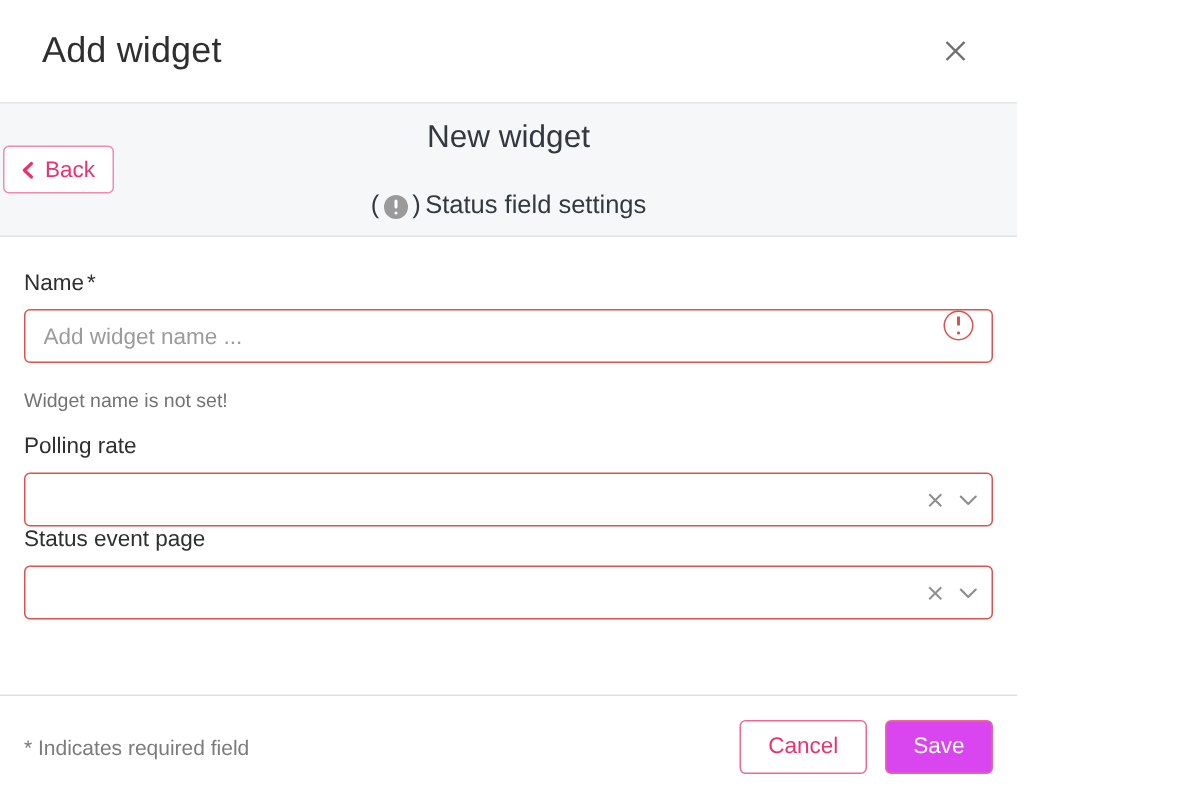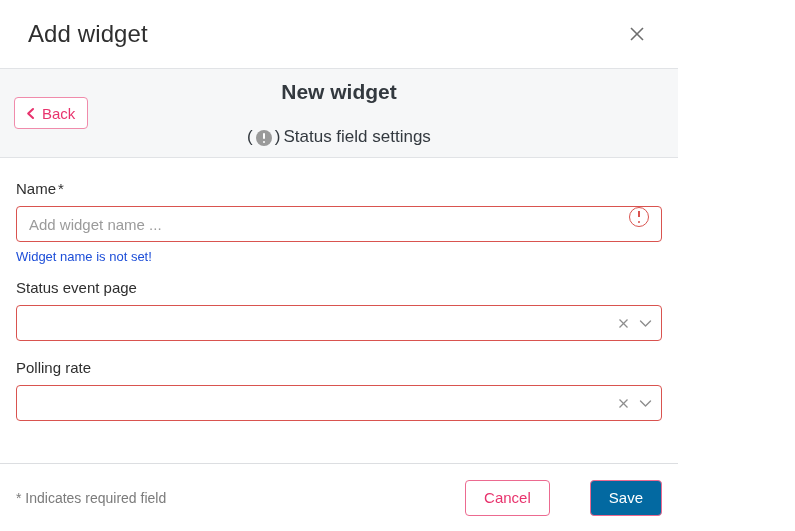--- a/index.html
+++ b/index.html
@@ -62,21 +62,21 @@
     border-bottom: 1px solid #e1e3e6;
     box-sizing: border-box;
     display: flex;
     flex-direction: column;
     align-items: center;
     justify-content: center;
   }
   .subheader-title {
     font-size: 21px;
     color: #33393f;
-    font-weight: 700;
+    font-weight: 400;
     line-height: 1.2;
     margin-bottom: 23px;
   }
   .subheader-sub {
     font-size: 17px;
     color: #33393f;
     display: flex;
     align-items: center;
     gap: 3px;
     line-height: 1.2;
@@ -109,21 +109,21 @@
     content: "";
     position: absolute;
     bottom: 3px;
     width: 2px;
     height: 2px;
     background: #ffffff;
     border-radius: 50%;
   }
   .back-btn {
     position: absolute;
-    left: 14px;
+    left: 2px;
     top: 50%;
     transform: translateY(-50%);
     display: inline-flex;
     align-items: center;
     gap: 6px;
     padding: 6px 12px 6px 10px;
     border: 1px solid #f08bab;
     border-radius: 4px;
     background: #ffffff;
     color: #e8336d;
@@ -196,23 +196,23 @@
     position: absolute;
     left: 50%;
     margin-left: -0.9px;
     bottom: 3px;
     width: 1.8px;
     height: 1.8px;
     background: #d9534f;
     border-radius: 50%;
   }
   .error-msg {
-    color: #1d4ed8;
+    color: #737373;
     font-size: 13px;
-    margin-top: 7px;
+    margin-top: 17px;
     margin-bottom: 15px;
   }
 
   .select-wrap {
     position: relative;
     height: 36px;
     border: 1px solid #d9534f;
     border-radius: 4px;
     background: #ffffff;
     box-sizing: border-box;
@@ -286,24 +286,23 @@
     display: inline-flex;
     align-items: center;
     justify-content: center;
   }
   .btn-cancel {
     background: #ffffff;
     border: 1px solid #ec6a90;
     color: #e8336d;
   }
   .btn-save {
-    background: #0369a1;
+    background: #d946ef;
     border: 1px solid #ec6a90;
     color: #ffffff;
-    margin-left: 28px;
   }
 </style>
 </head>
 <body>
 
 <div class="dialog">
 
   <div class="titlebar">
     <div class="titlebar-title">Add widget</div>
     <div class="close-btn">
@@ -334,58 +333,58 @@
 
   <div class="body">
 
     <div class="field">
       <label class="field-label"><span>Name</span><span class="req">*</span></label>
       <div class="input-wrap">
         <input class="text-input" type="text" value="" placeholder="Add widget name ..." style="">
         <span class="error-icon"></span>
       </div>
       <div class="error-msg">Widget name is not set!</div>
+    </div>
+
+    <div class="field">
+      <label class="field-label">Polling rate</label>
+      <div class="select-wrap">
+        <span class="select-value"></span>
+        <span class="select-clear">
+          <svg width="11" height="11" viewBox="0 0 11 11" fill="none" stroke="currentColor" stroke-width="1.3">
+            <line x1="1.5" y1="1.5" x2="9.5" y2="9.5"></line>
+            <line x1="9.5" y1="1.5" x2="1.5" y2="9.5"></line>
+          </svg>
+        </span>
+        <span class="select-caret">
+          <svg width="13" height="9" viewBox="0 0 13 9" fill="none" stroke="currentColor" stroke-width="1.4" stroke-linecap="round" stroke-linejoin="round">
+            <polyline points="1.5,2 6.5,7 11.5,2"></polyline>
+          </svg>
+        </span>
+      </div>
     </div>
 
     <div class="field">
       <label class="field-label">Status event page</label>
       <div class="select-wrap gap-after-select">
         <span class="select-value"></span>
         <span class="select-clear">
           <svg width="11" height="11" viewBox="0 0 11 11" fill="none" stroke="currentColor" stroke-width="1.3">
             <line x1="1.5" y1="1.5" x2="9.5" y2="9.5"></line>
             <line x1="9.5" y1="1.5" x2="1.5" y2="9.5"></line>
           </svg>
         </span>
         <span class="select-caret">
           <svg width="13" height="9" viewBox="0 0 13 9" fill="none" stroke="currentColor" stroke-width="1.4" stroke-linecap="round" stroke-linejoin="round">
             <polyline points="1.5,2 6.5,7 11.5,2"></polyline>
           </svg>
         </span>
       </div>
     </div>
 
-    <div class="field">
-      <label class="field-label">Polling rate</label>
-      <div class="select-wrap">
-        <span class="select-value"></span>
-        <span class="select-clear">
-          <svg width="11" height="11" viewBox="0 0 11 11" fill="none" stroke="currentColor" stroke-width="1.3">
-            <line x1="1.5" y1="1.5" x2="9.5" y2="9.5"></line>
-            <line x1="9.5" y1="1.5" x2="1.5" y2="9.5"></line>
-          </svg>
-        </span>
-        <span class="select-caret">
-          <svg width="13" height="9" viewBox="0 0 13 9" fill="none" stroke="currentColor" stroke-width="1.4" stroke-linecap="round" stroke-linejoin="round">
-            <polyline points="1.5,2 6.5,7 11.5,2"></polyline>
-          </svg>
-        </span>
-      </div>
-    </div>
-
   </div>
 
   <div class="footer">
     <div class="required-note">* Indicates required field</div>
     <div class="footer-buttons">
       <button class="btn btn-cancel">Cancel</button>
       <button class="btn btn-save">Save</button>
     </div>
   </div>
 

